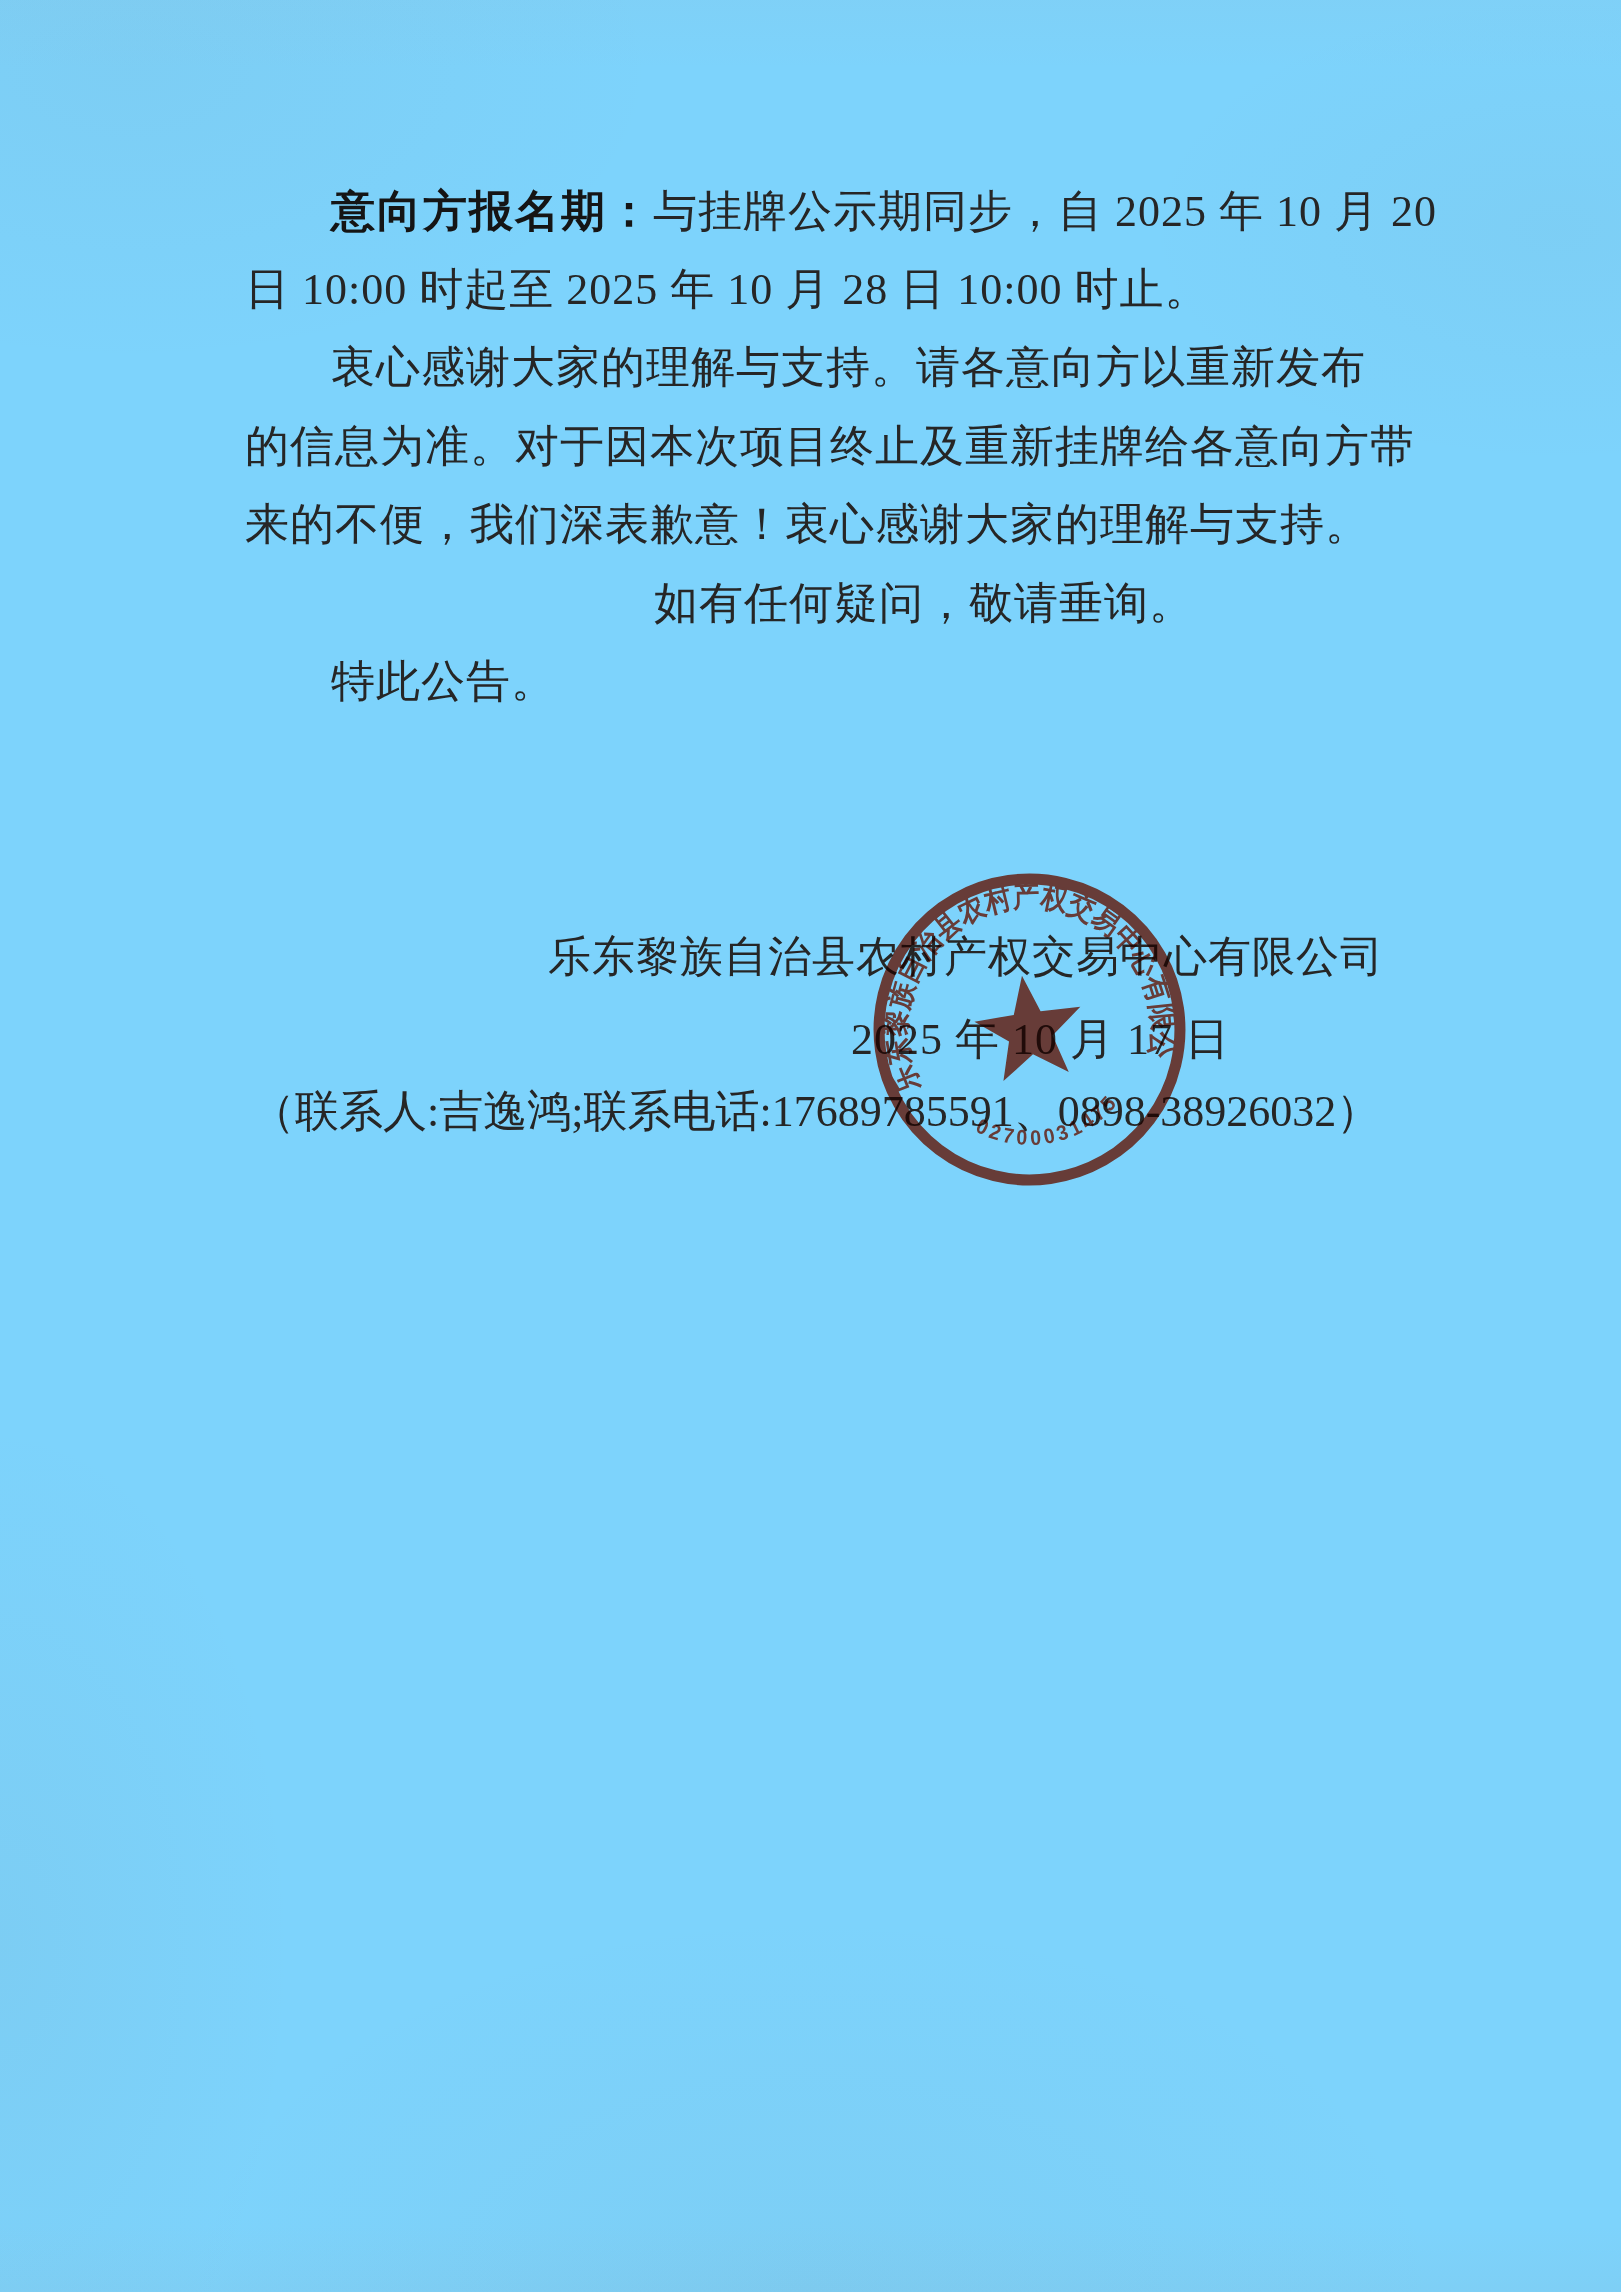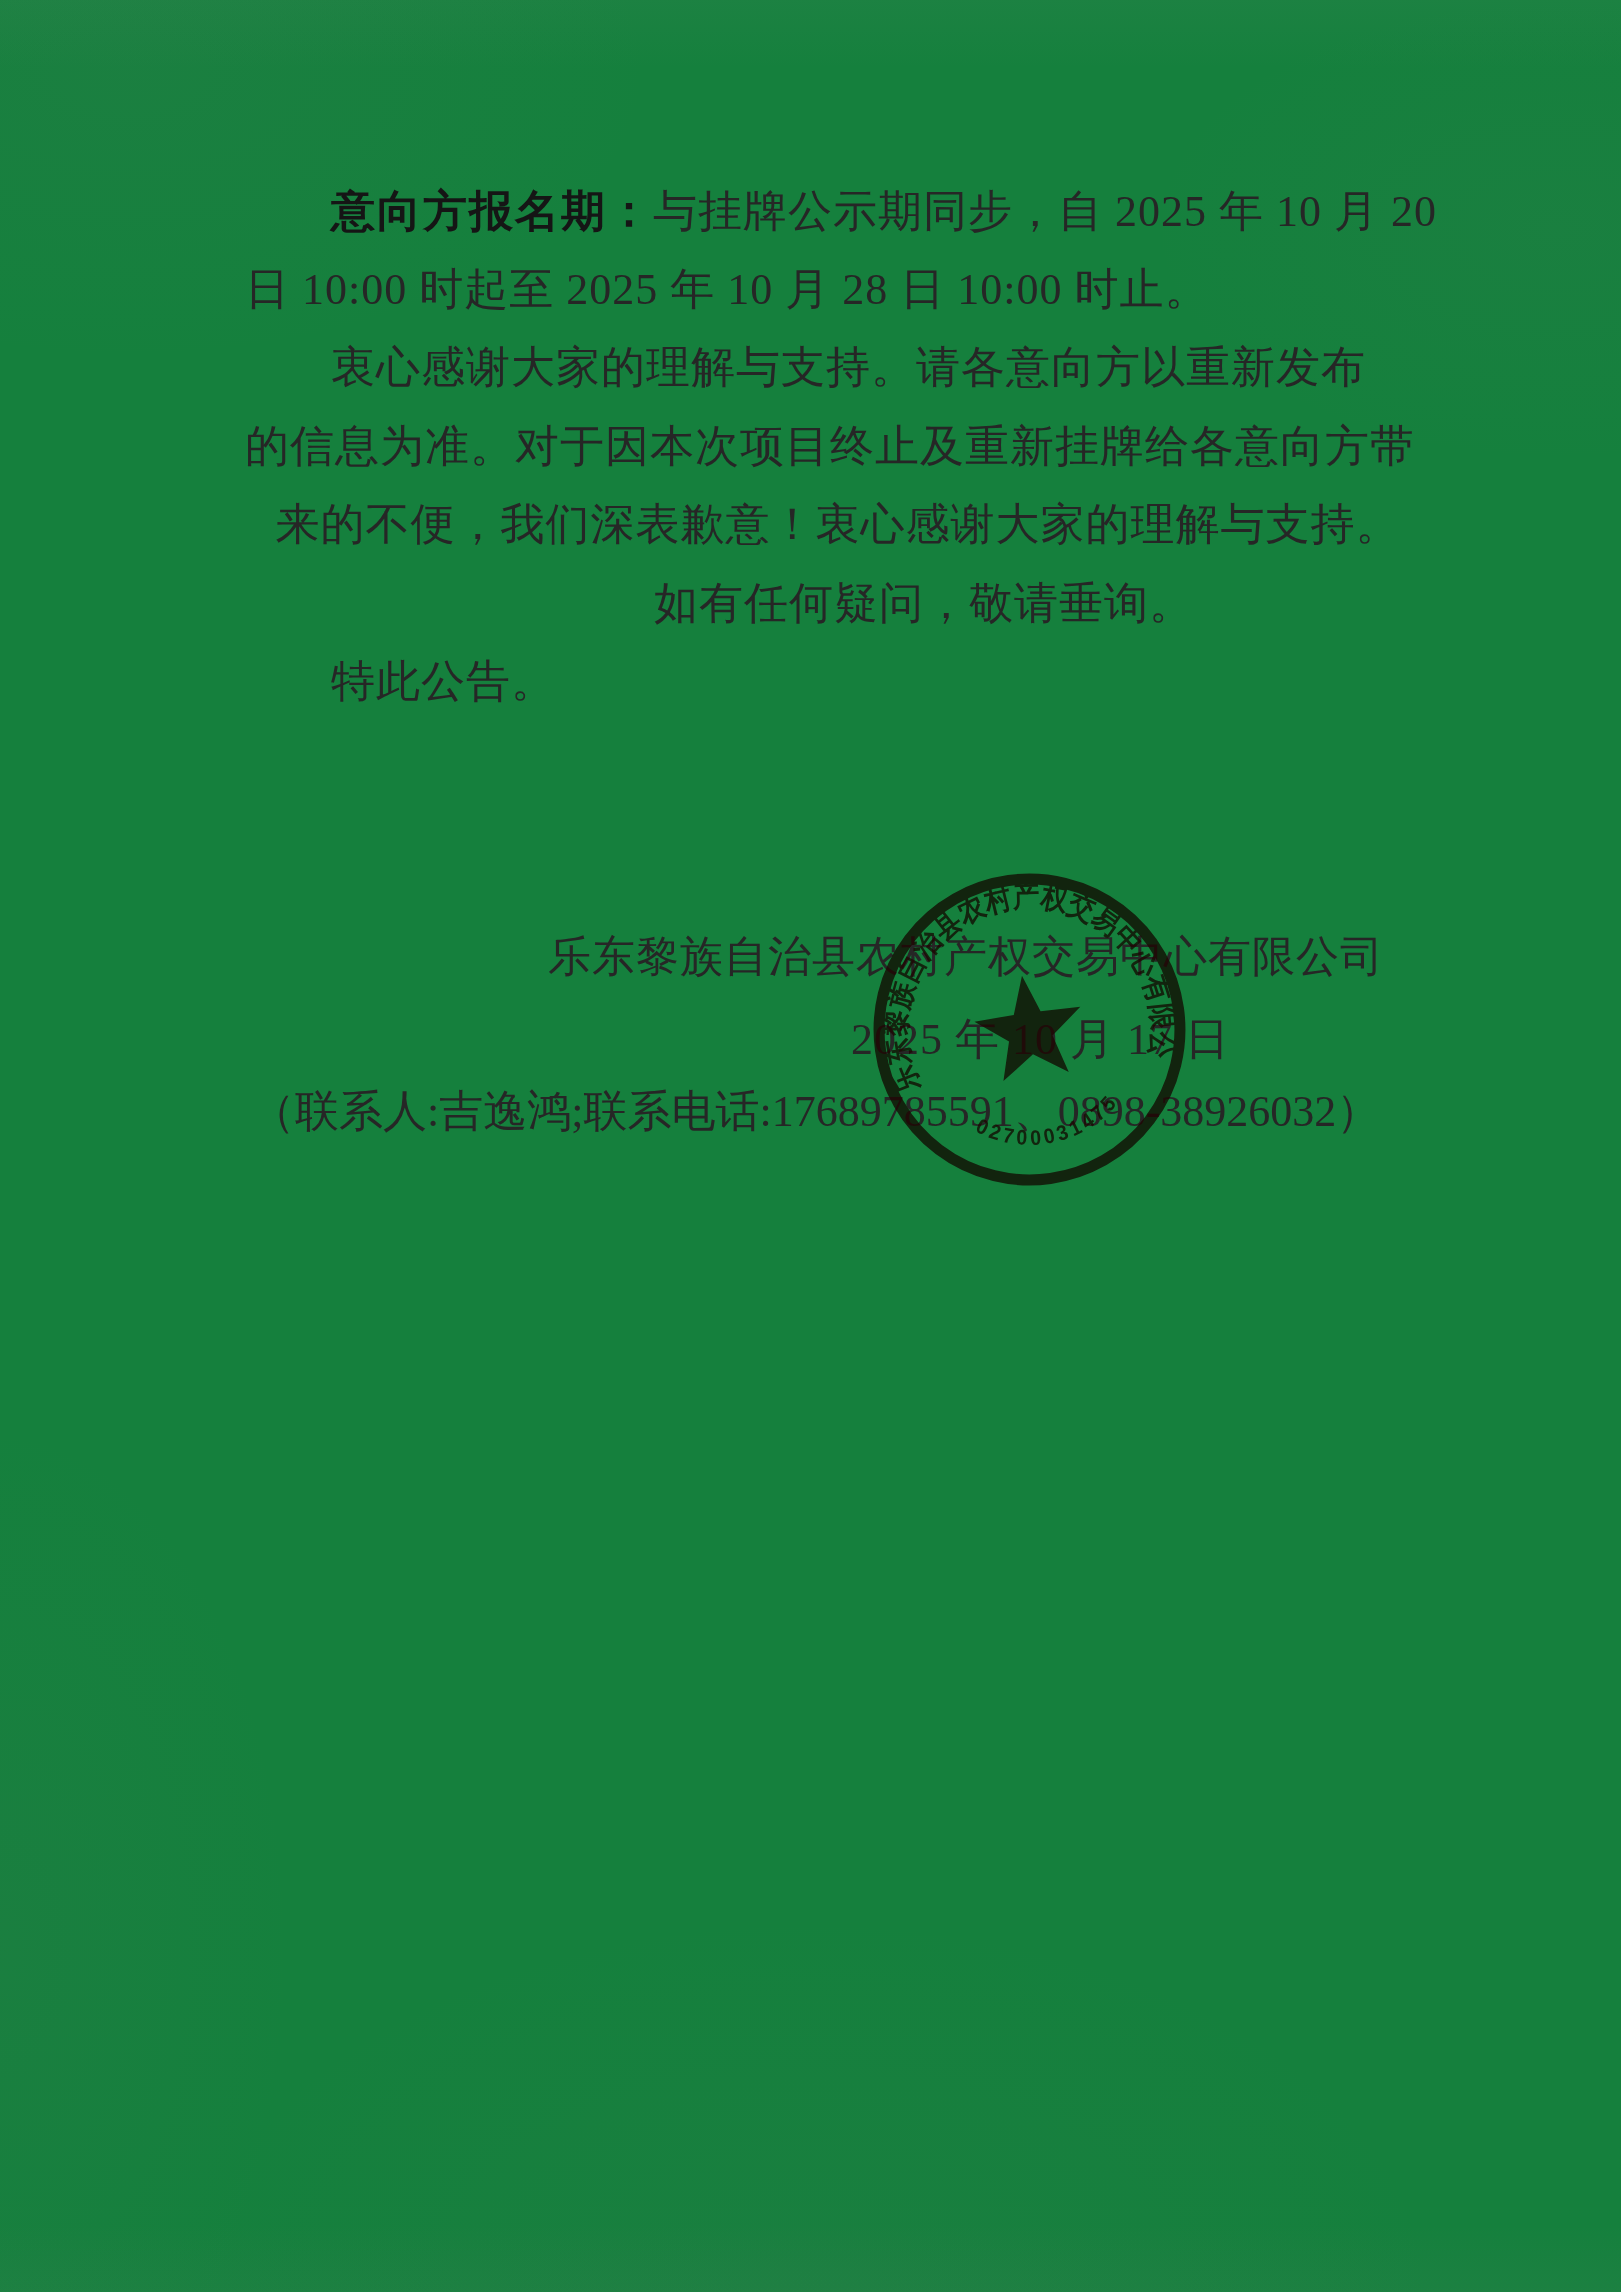--- a/index.html
+++ b/index.html
@@ -1,19 +1,19 @@
 <!DOCTYPE html>
 <html><head>
 <meta charset="utf-8">
 <style>
   html,body{margin:0;padding:0;background:#e9e9e7;}
   .page{
     position:relative;
     width:1621px;height:2293px;
-    background:#15803d;
+    background:#7dd3fc;
     overflow:hidden;
     font-family:"Liberation Serif","DejaVu Serif",serif;
     color:#262626;
   }
   
   .texture{
     position:absolute;inset:0;pointer-events:none;
     background:
       radial-gradient(882px 490px at 8% 3%, rgba(120,120,118,.06), transparent 60%),
       radial-gradient(686px 392px at 96% 10%, rgba(120,120,118,.05), transparent 60%),
@@ -26,21 +26,21 @@
     position:absolute;left:245px;width:1186px;height:78px;
     line-height:78px;font-size:44px;letter-spacing:1px;
     white-space:nowrap;
   }
   .indent{padding-left:86px;}
   .bold{font-weight:700;letter-spacing:2px;color:#151515;}
   .l1{top:173px;}
   .l2{top:251px;}
   .l3{top:329px;}
   .l4{top:408px;font-family:Liberation Serif, serif;}
-  .l5{top:486px;text-align:center;}
+  .l5{top:486px;}
   .l6{top:565px;text-align:center;}
   .l7{top:643px;}
 
   .company{
     position:absolute;left:548px;top:929px;
     font-size:43px;line-height:55px;letter-spacing:1px;white-space:nowrap;
   }
   .dateline{
     position:absolute;left:851px;top:1012px;
     font-size:44px;line-height:55px;letter-spacing:1px;white-space:nowrap;

